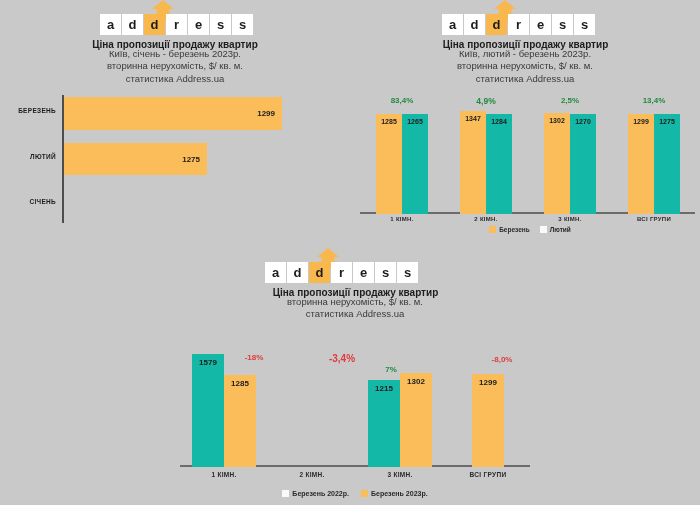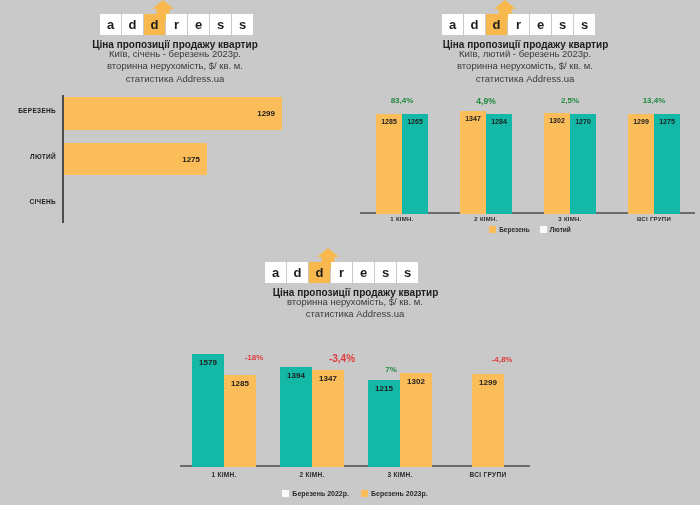--- a/index.html
+++ b/index.html
@@ -248,40 +248,32 @@
     <div class="vgroup" style="left:0px;width:88px;height:122px;">
       <div class="vbar white" style="width:32px;height:113px;">
         <span class="lbl" style="font-size:8px;">1579</span>
       </div>
       <div class="vbar orange" style="width:32px;height:92px;">
         <span class="lbl" style="font-size:8px;">1285</span>
       </div>
     </div>
 
     <div class="vpct down" style="left:118px;top:8px;width:88px;font-size:10px;">-3,4%</div>
-    <div class="vgroup" style="left:88px;width:88px;height:122px;">
-      <div class="vbar white" style="width:32px;height:100px;">
-        <span class="lbl" style="font-size:8px;">1394</span>
-      </div>
-      <div class="vbar orange" style="width:32px;height:97px;">
-        <span class="lbl" style="font-size:8px;">1347</span>
-      </div>
-    </div>
 
     <div class="vpct up" style="left:176px;top:20px;width:70px;font-size:8px;">7%</div>
     <div class="vgroup" style="left:176px;width:88px;height:122px;">
       <div class="vbar white" style="width:32px;height:87px;">
         <span class="lbl" style="font-size:8px;">1215</span>
       </div>
       <div class="vbar orange" style="width:32px;height:94px;">
         <span class="lbl" style="font-size:8px;">1302</span>
       </div>
     </div>
 
-    <div class="vpct down" style="left:292px;top:10px;width:60px;font-size:8px;">-4,8%</div>
+    <div class="vpct down" style="left:292px;top:10px;width:60px;font-size:8px;">-8,0%</div>
     <div class="vgroup" style="left:264px;width:88px;height:122px;">
       <div class="vbar orange" style="width:32px;height:93px;">
         <span class="lbl" style="font-size:8px;">1299</span>
       </div>
     </div>
   </div>
 
   <div style="position:absolute;left:10px;top:226px;width:350px;height:10px;">
     <div class="vcat" style="left:0px;width:88px;font-size:6.5px;">1 КІМН.</div>
     <div class="vcat" style="left:88px;width:88px;font-size:6.5px;">2 КІМН.</div>

